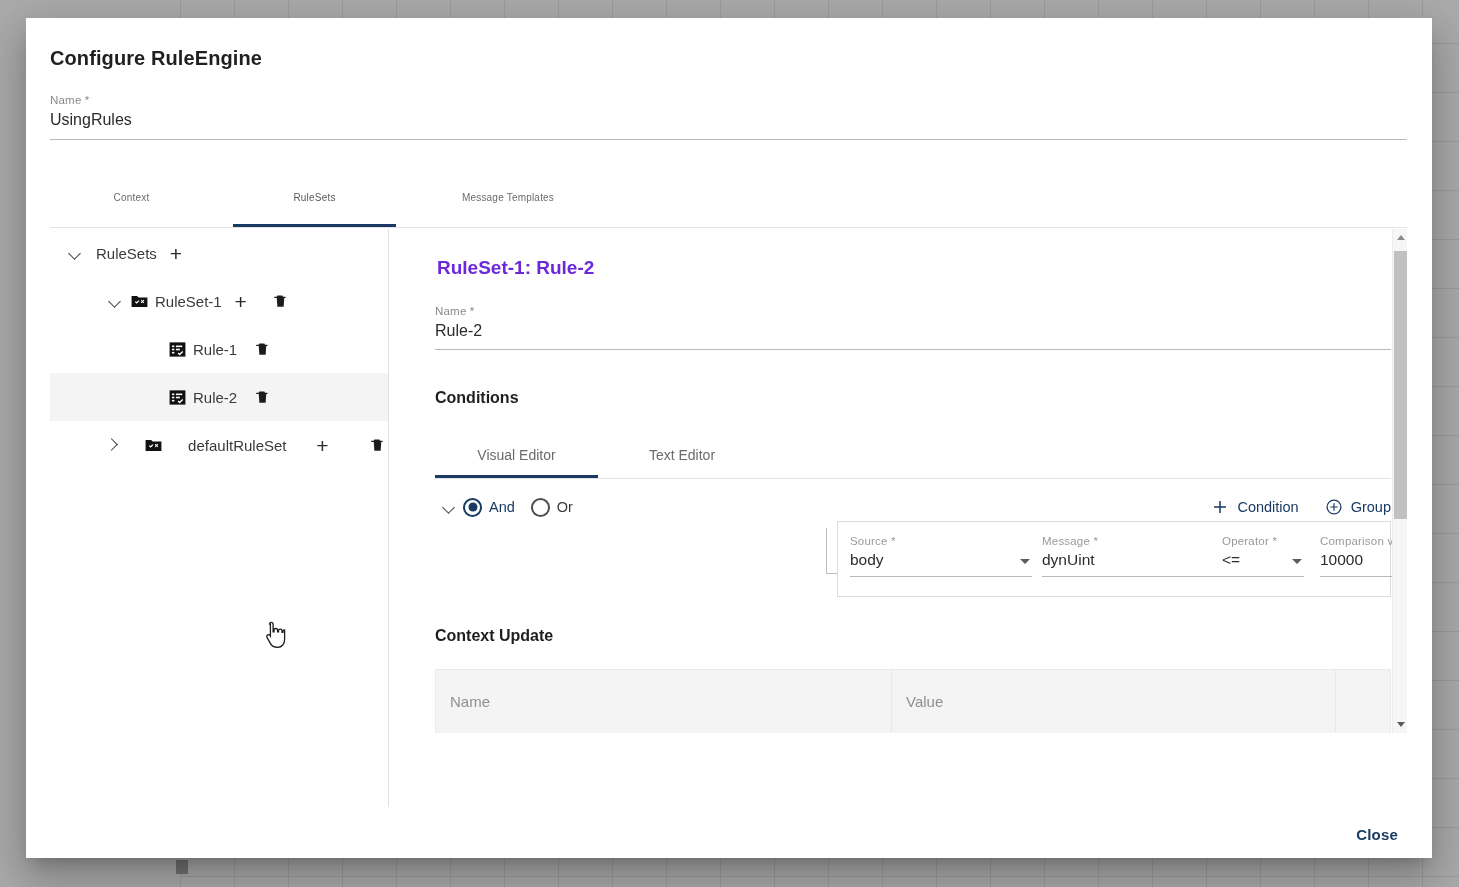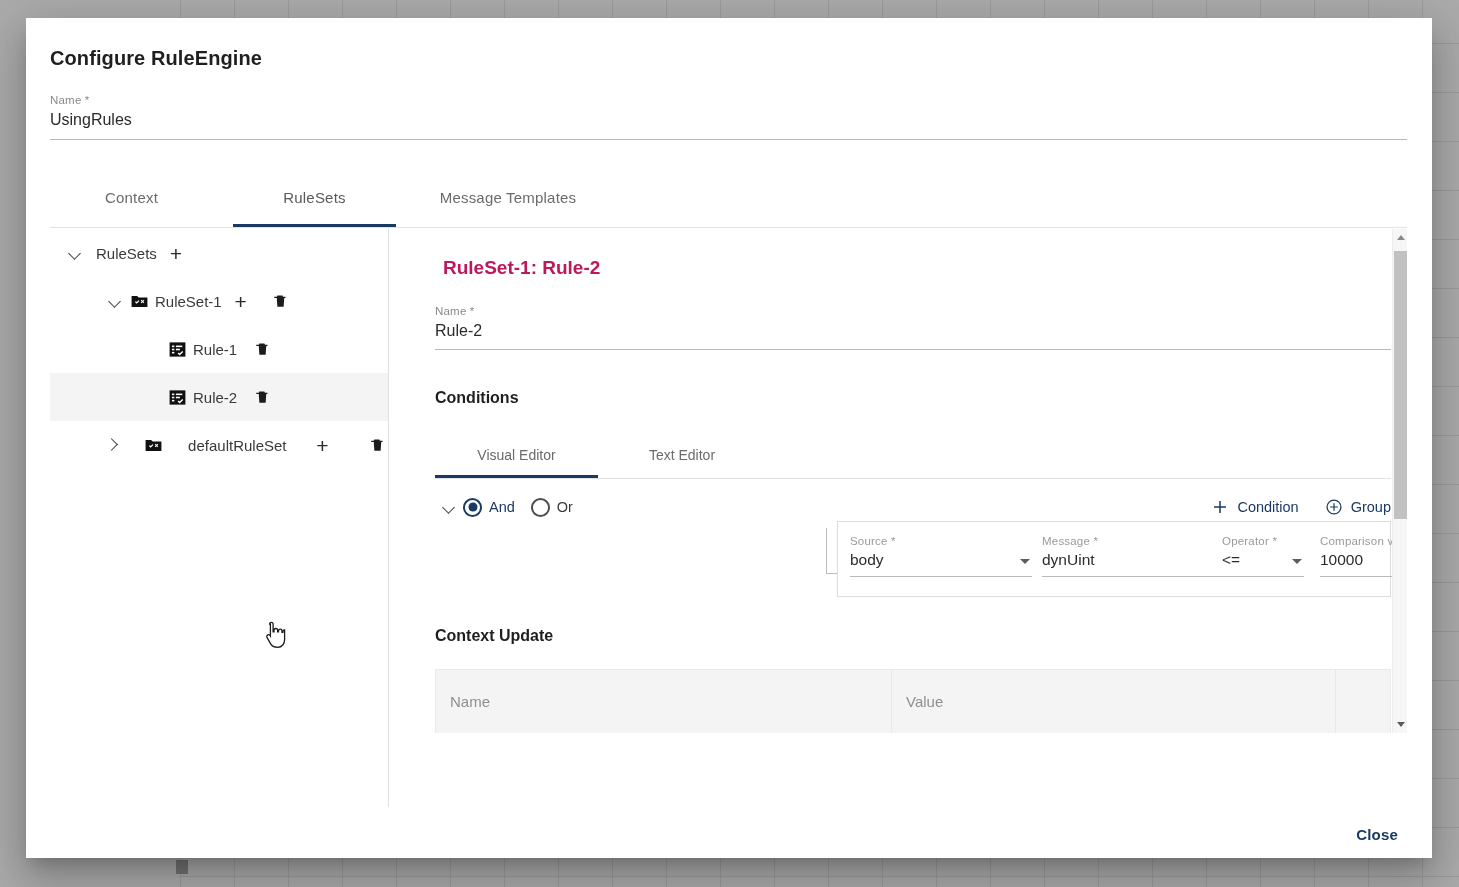--- a/index.html
+++ b/index.html
@@ -73,21 +73,21 @@
 
   
   #tabs {
     position: absolute; left: 24px; top: 150px;
     width: 1357px; height: 60px;
     border-bottom: 1px solid #e3e3e3;
   }
   .tab {
     position: absolute; top: 0; height: 59px;
     display: flex; align-items: center; justify-content: center;
-    font-size: 15px; color: #6b6b6b; letter-spacing: .2px;
+    font-size: 10px; color: #6b6b6b; letter-spacing: .2px;
     cursor: pointer; user-select: none;
   }
   .tab.active { color: #5a5a5a; }
   .tab.active::after {
     content: ""; position: absolute; left: 0; right: 0; bottom: 0;
     height: 3px; background: #1a3a63;
   }
   #tab-context  { left: 0px;   width: 163px; }
   #tab-rulesets { left: 183px; width: 163px; }
   #tab-messages { left: 368px; width: 180px; }
@@ -138,22 +138,22 @@
     width: 22px; height: 30px; pointer-events: none;
   }
 
   
   #pane-scroll {
     position: absolute; left: 0; top: 0;
     width: 1018px; height: 504px;
     overflow: hidden;
   }
   #rule-title {
-    position: absolute; left: 54px; top: 28px;
-    font-size: 19px; font-weight: bold; color: #be185d;
+    position: absolute; left: 48px; top: 28px;
+    font-size: 19px; font-weight: bold; color: #6d28d9;
   }
   #rule-name-field {
     position: absolute; left: 46px; top: 76px; width: 956px;
   }
   #rule-name-field .field-underline { margin-top: 9px; }
 
   .sec-title {
     position: absolute; font-size: 16px; font-weight: bold; color: #1f1f1f;
   }
   #conditions-title { left: 46px; top: 160px; }

